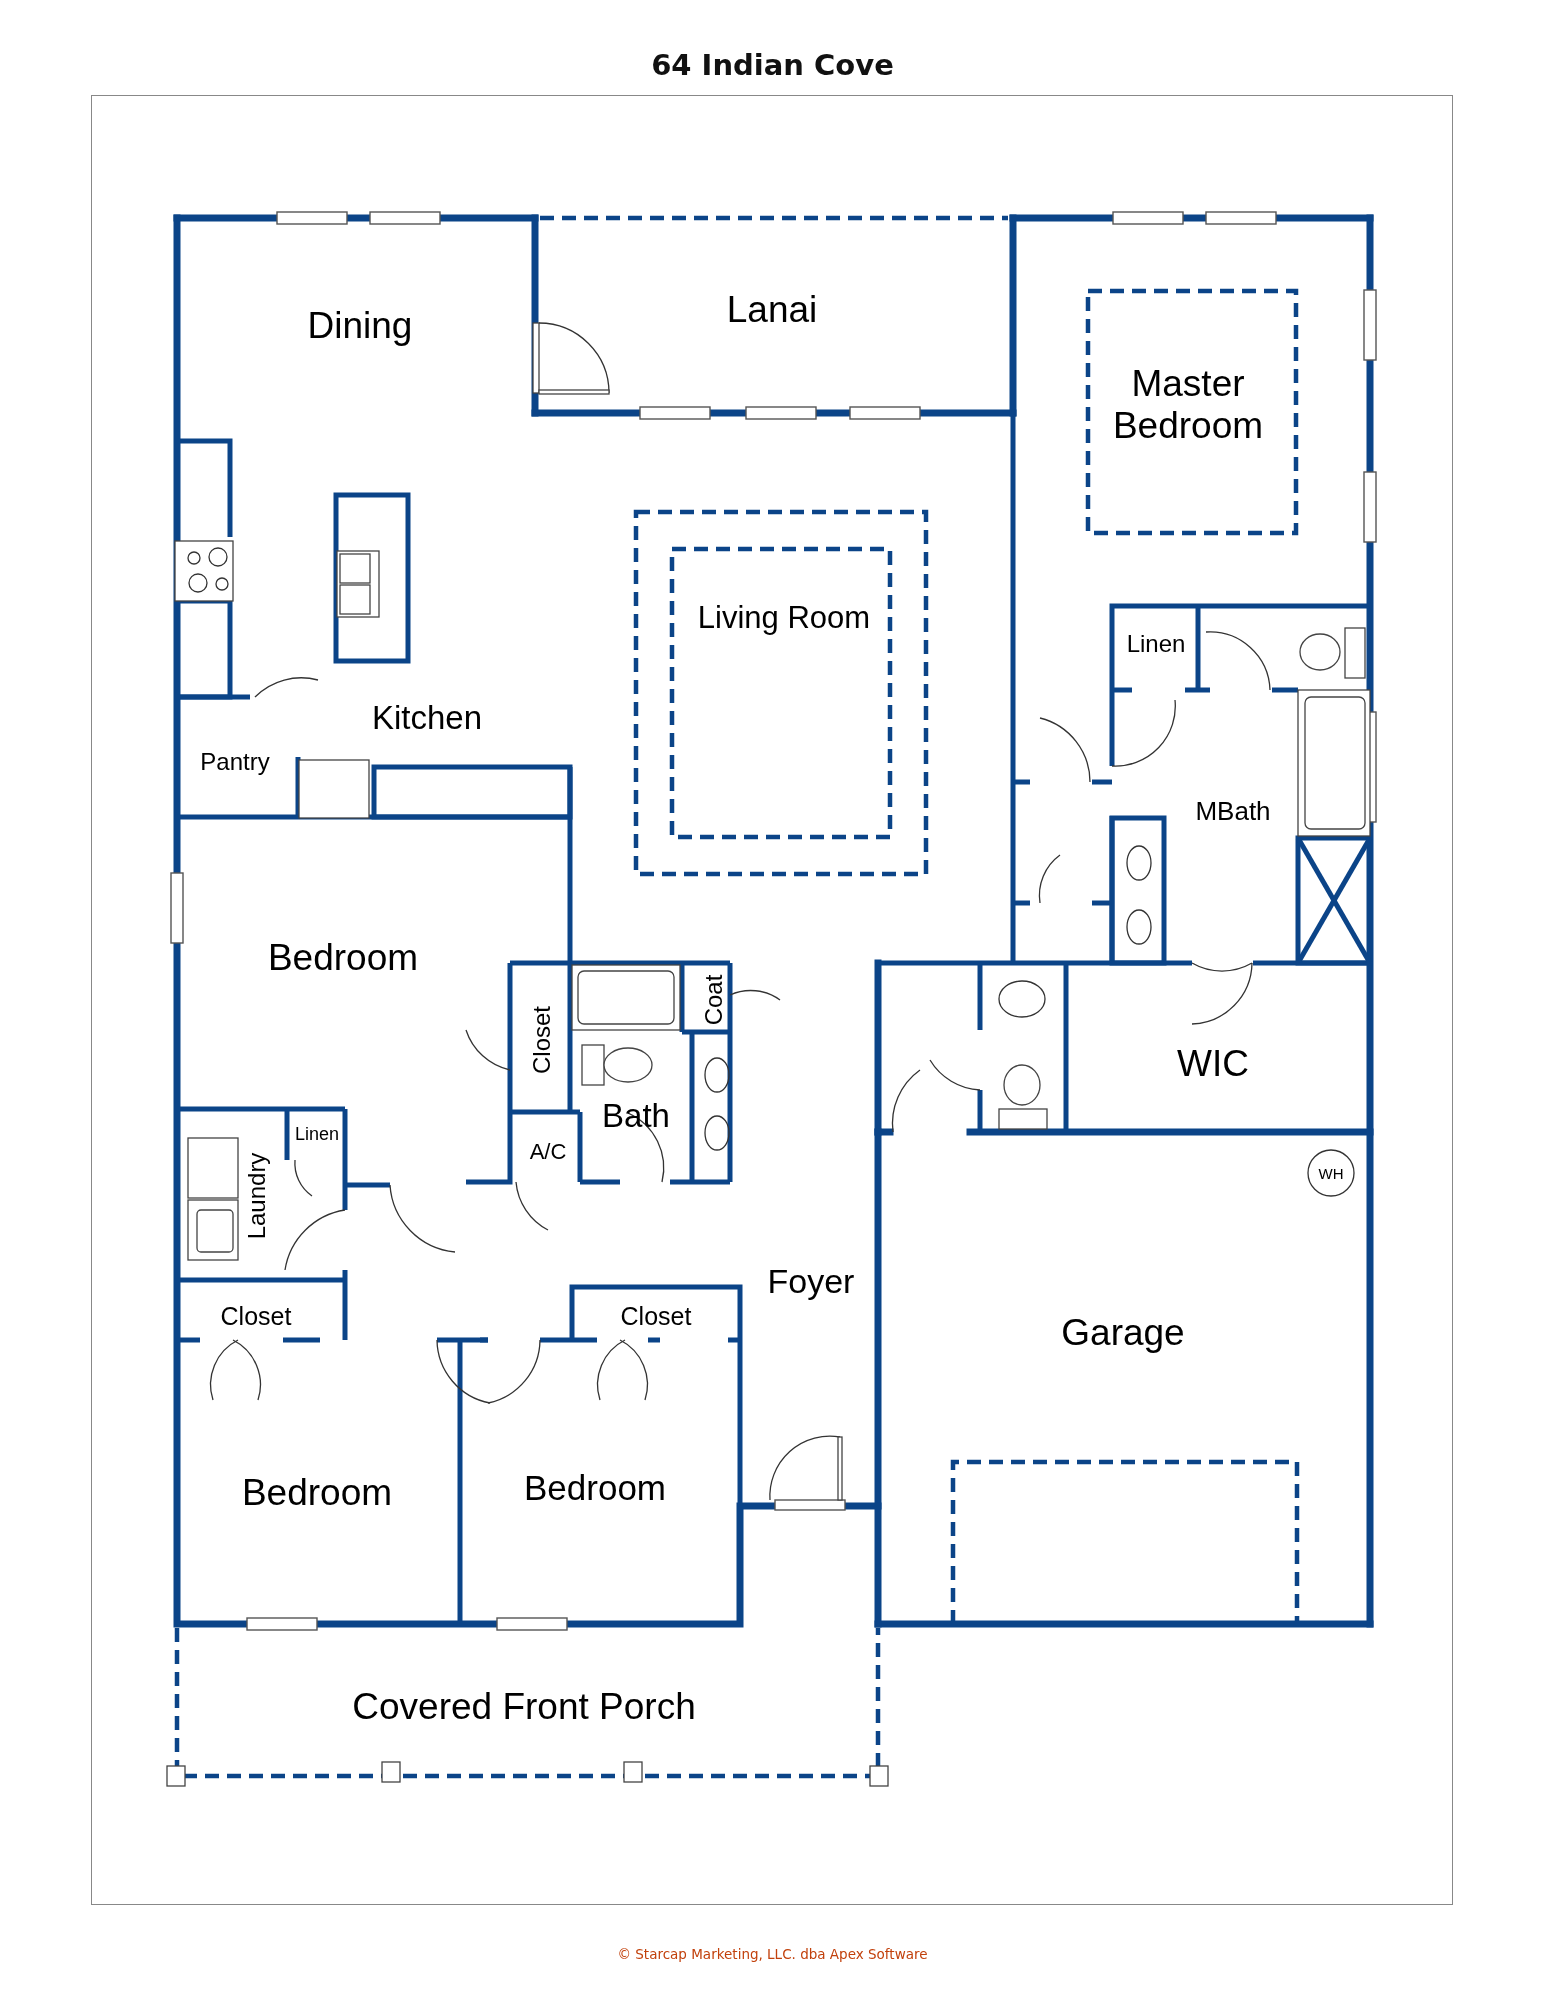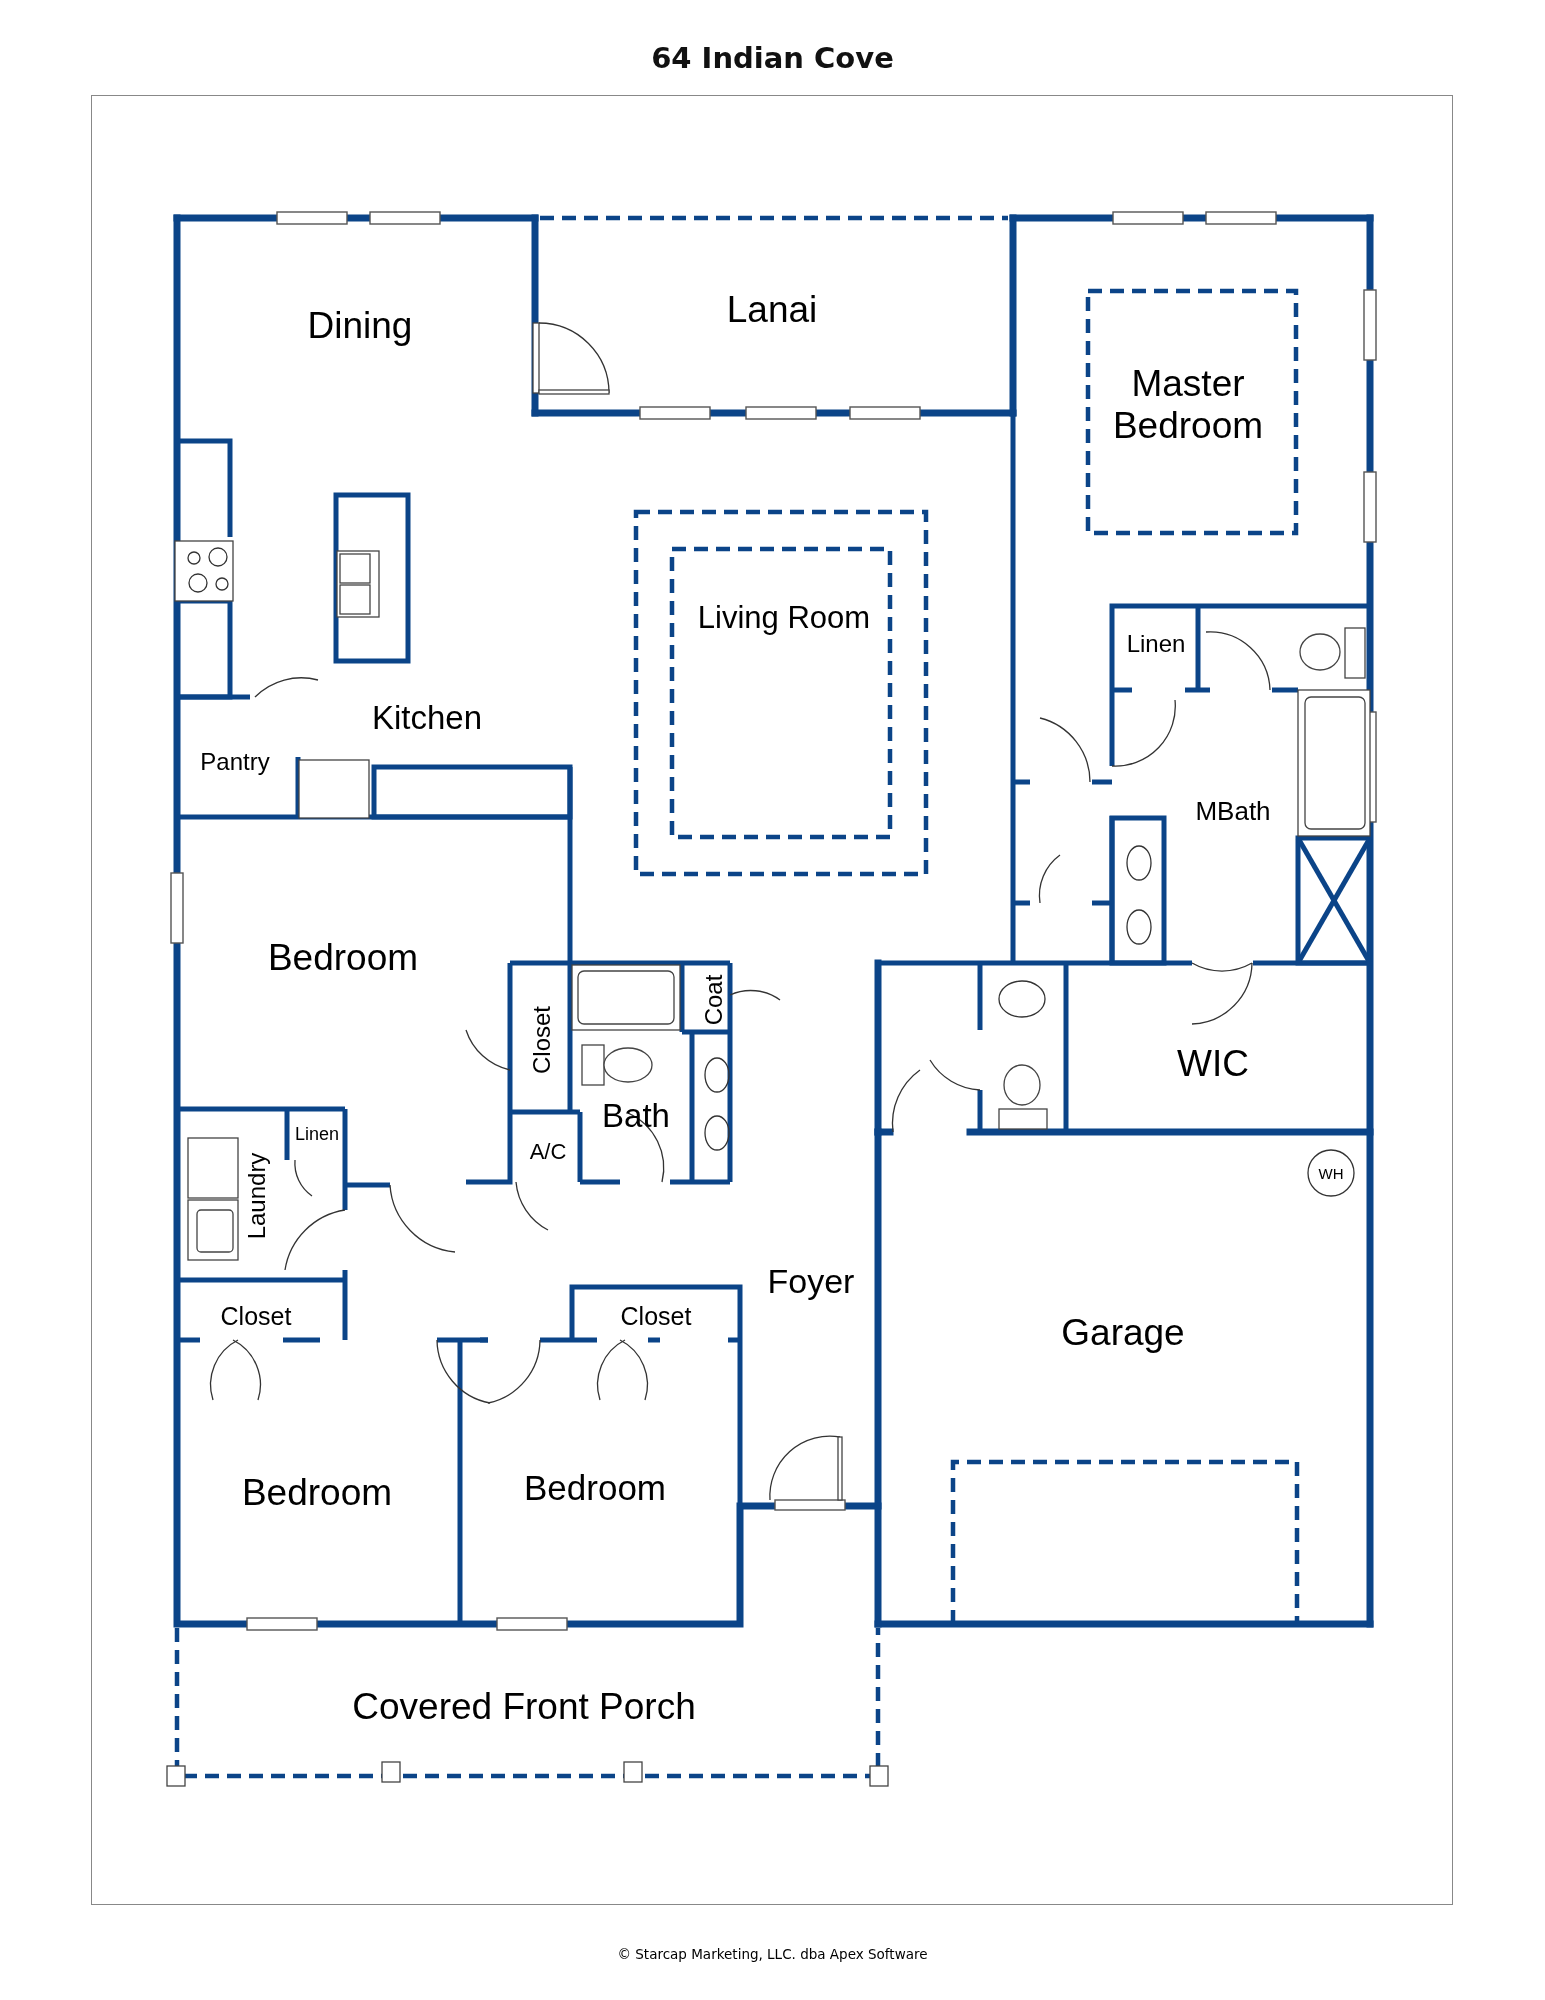--- a/index.html
+++ b/index.html
@@ -1,19 +1,19 @@
 <!DOCTYPE html>
 <html><head>
 <meta charset="utf-8">
 <style>
   html, body { margin:0; padding:0; background:#ffffff; }
   body { width:1545px; height:2000px; position:relative; overflow:hidden; font-family:"Liberation Sans", sans-serif; }
-  .title { position:absolute; top:41px; left:0; width:1545px; text-align:center; font-family:"DejaVu Sans", sans-serif; font-weight:bold; font-size:29px; color:#111; }
+  .title { position:absolute; top:48px; left:0; width:1545px; text-align:center; font-family:"DejaVu Sans", sans-serif; font-weight:bold; font-size:29px; color:#111; }
   .frame { position:absolute; left:91px; top:95px; width:1362px; height:1810px; border:1.5px solid #888; box-sizing:border-box; }
-  .footer { position:absolute; top:1946px; left:0; width:1545px; text-align:center; font-family:"DejaVu Sans", sans-serif; font-size:13.5px; color:#000000; }
+  .footer { position:absolute; top:1946px; left:0; width:1545px; text-align:center; font-family:"DejaVu Sans", sans-serif; font-size:13.5px; color:#c2410c; }
   svg.plan { position:absolute; left:0; top:0; }
   .w { stroke:#0b4488; stroke-width:7; stroke-linecap:square; fill:none; }
   .wt { stroke:#0b4488; stroke-width:5; fill:none; }
   .d { stroke:#0b4488; stroke-width:4.5; stroke-dasharray:14 8; fill:none; }
   .win { fill:#fff; stroke:#555; stroke-width:1.4; }
   .fx { fill:#fff; stroke:#444; stroke-width:1.3; }
   .arc { fill:none; stroke:#333; stroke-width:1.3; }
   .lbl { fill:#000; font-family:"Liberation Sans", sans-serif; text-anchor:middle; }
 </style>
 </head>

